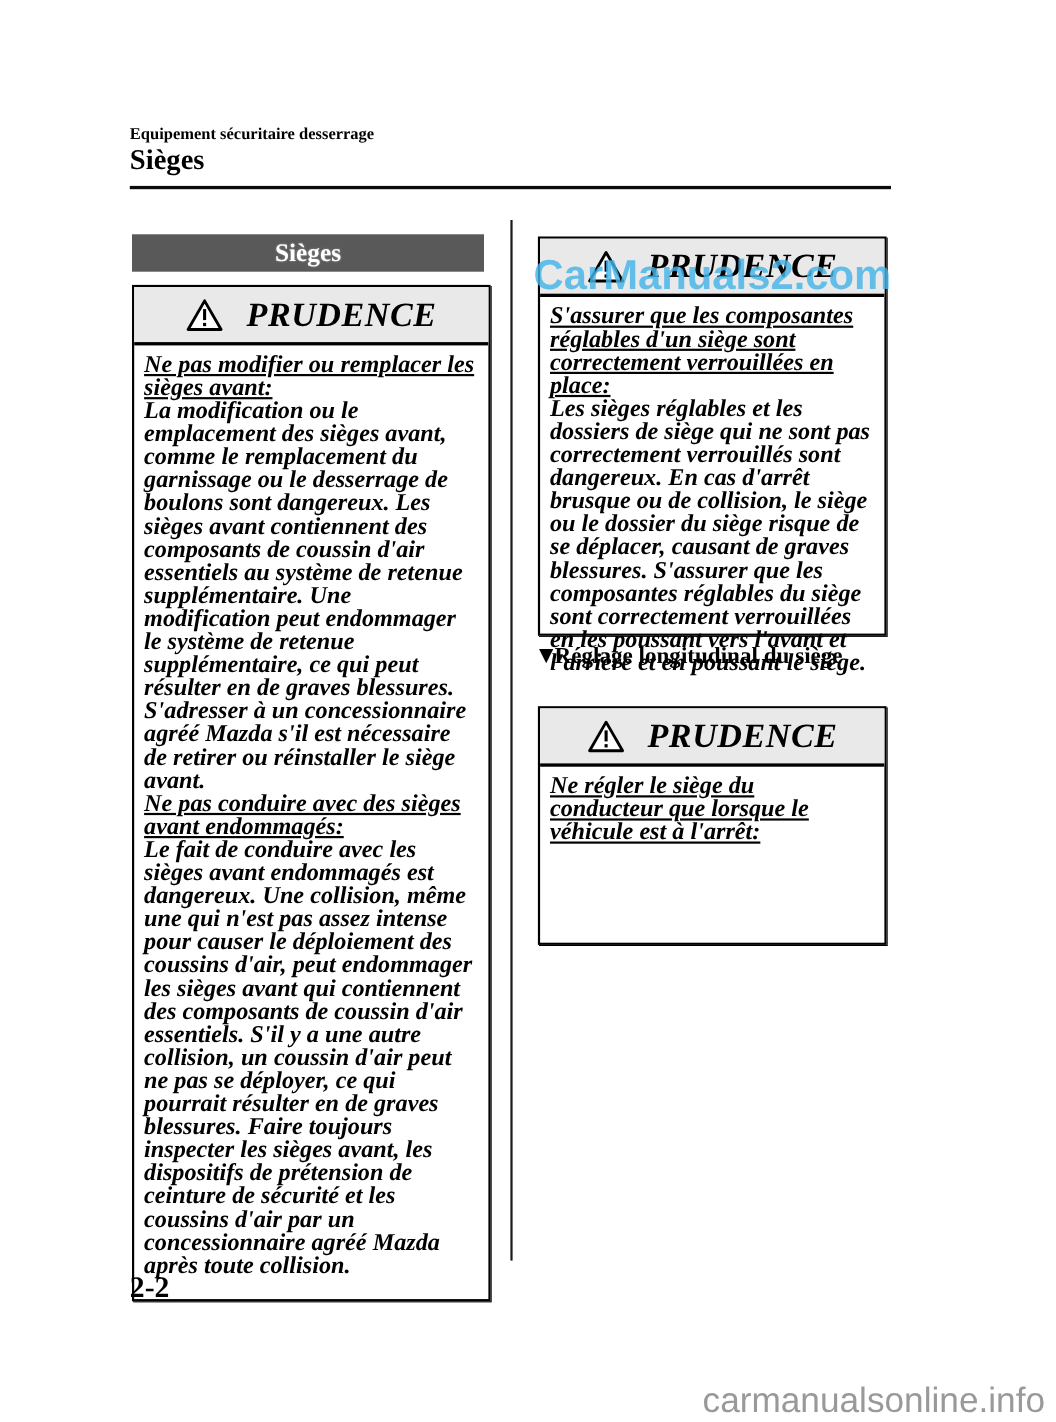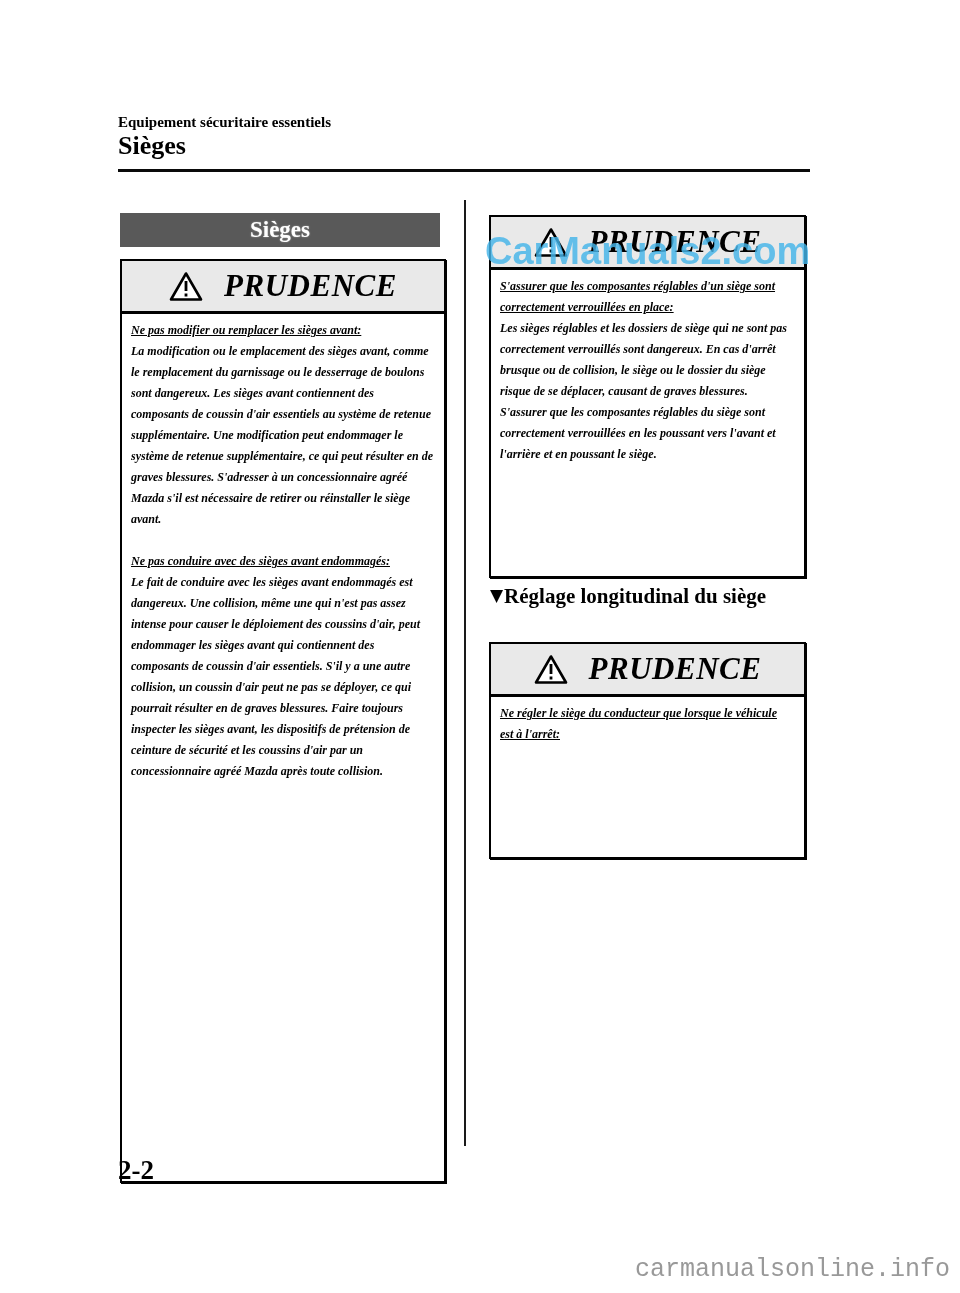--- a/index.html
+++ b/index.html
@@ -57,25 +57,25 @@
     display: flex; align-items: center; justify-content: center;
     gap: 21px;
   }
   .warn-head-label {
     font-size: 31px; font-weight: bold; font-style: italic;
     letter-spacing: 0.5px;
   }
   .tri-icon { display: block; }
   .warn-body {
     padding: 6px 11px 6px 9px;
-    font-size: 12px; font-weight: bold; font-style: italic;
+    font-size: 22px; font-weight: bold; font-style: italic;
     line-height: 21px;
     box-sizing: border-box;
   }
-  .warn-par + .warn-par { margin-top: 21px; }
+  .warn-par + .warn-par { }
   .warn-lead { text-decoration: underline; }
 
   #warn1 { left: 0; top: 259px; width: 326px; }
   #warn1 .warn-body { height: 867px; }
 
   #warn2 { left: 0; top: 215px; width: 317px; }
   #warn2 .warn-body { height: 306px; }
 
   #warn3 { left: 0; top: 642px; width: 317px; }
   #warn3 .warn-body { height: 160px; }
@@ -102,28 +102,28 @@
     letter-spacing: 0px;
     z-index: 5;
     pointer-events: none;
   }
   .page-number {
     position: absolute; left: 118px; top: 1155px;
     font-size: 27px; font-weight: bold;
   }
   .footer-watermark {
     position: absolute; right: 10px; top: 1255px;
-    font-family: Liberation Mono, monospace;
-    font-size: 25px; color: #999999; text-align: right;
+    font-family: Liberation Sans, sans-serif;
+    font-size: 32px; color: #999999; text-align: right;
   }
 </style>
 </head>
 <body>
 
-<div class="breadcrumb">Equipement sécuritaire essentiels</div>
+<div class="breadcrumb">Equipement sécuritaire desserrage</div>
 <div class="page-title">Sièges</div>
 <div class="header-rule"></div>
 <div class="col-divider"></div>
 
 <div class="left-col">
 
   <div class="title-box">Sièges</div>
 
   <div class="warn-box" id="warn1">
     <div class="warn-head">

